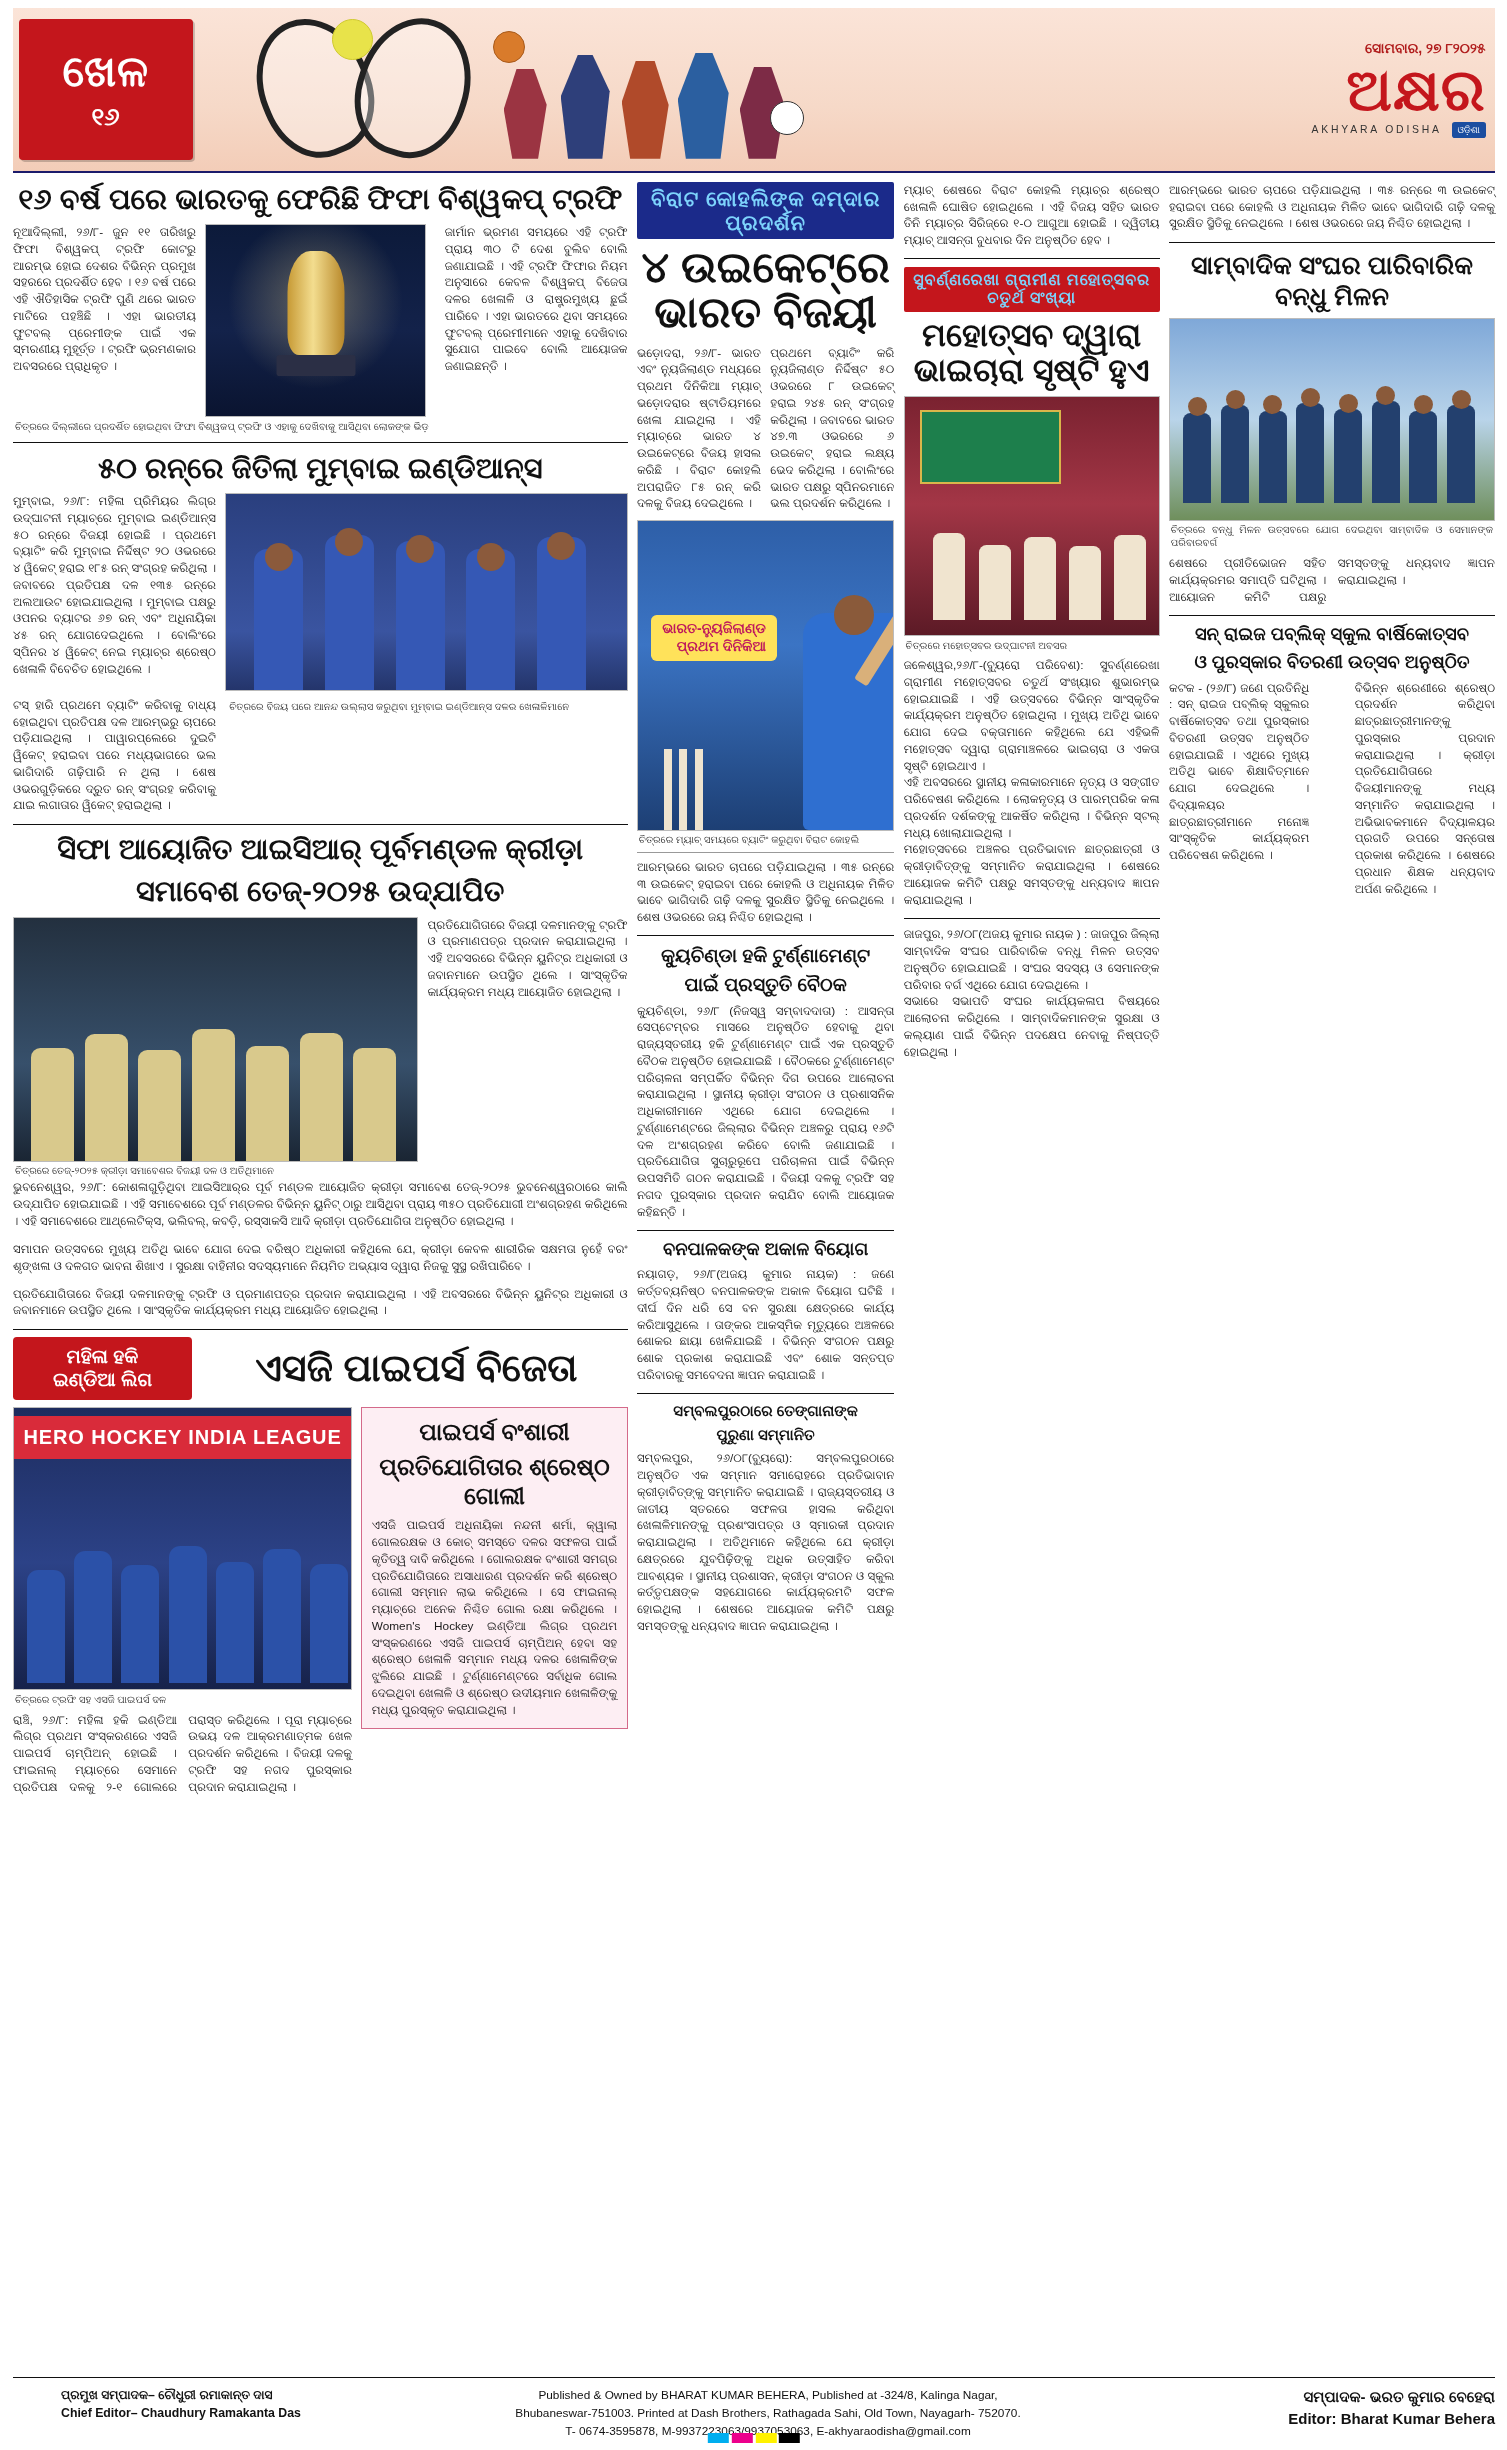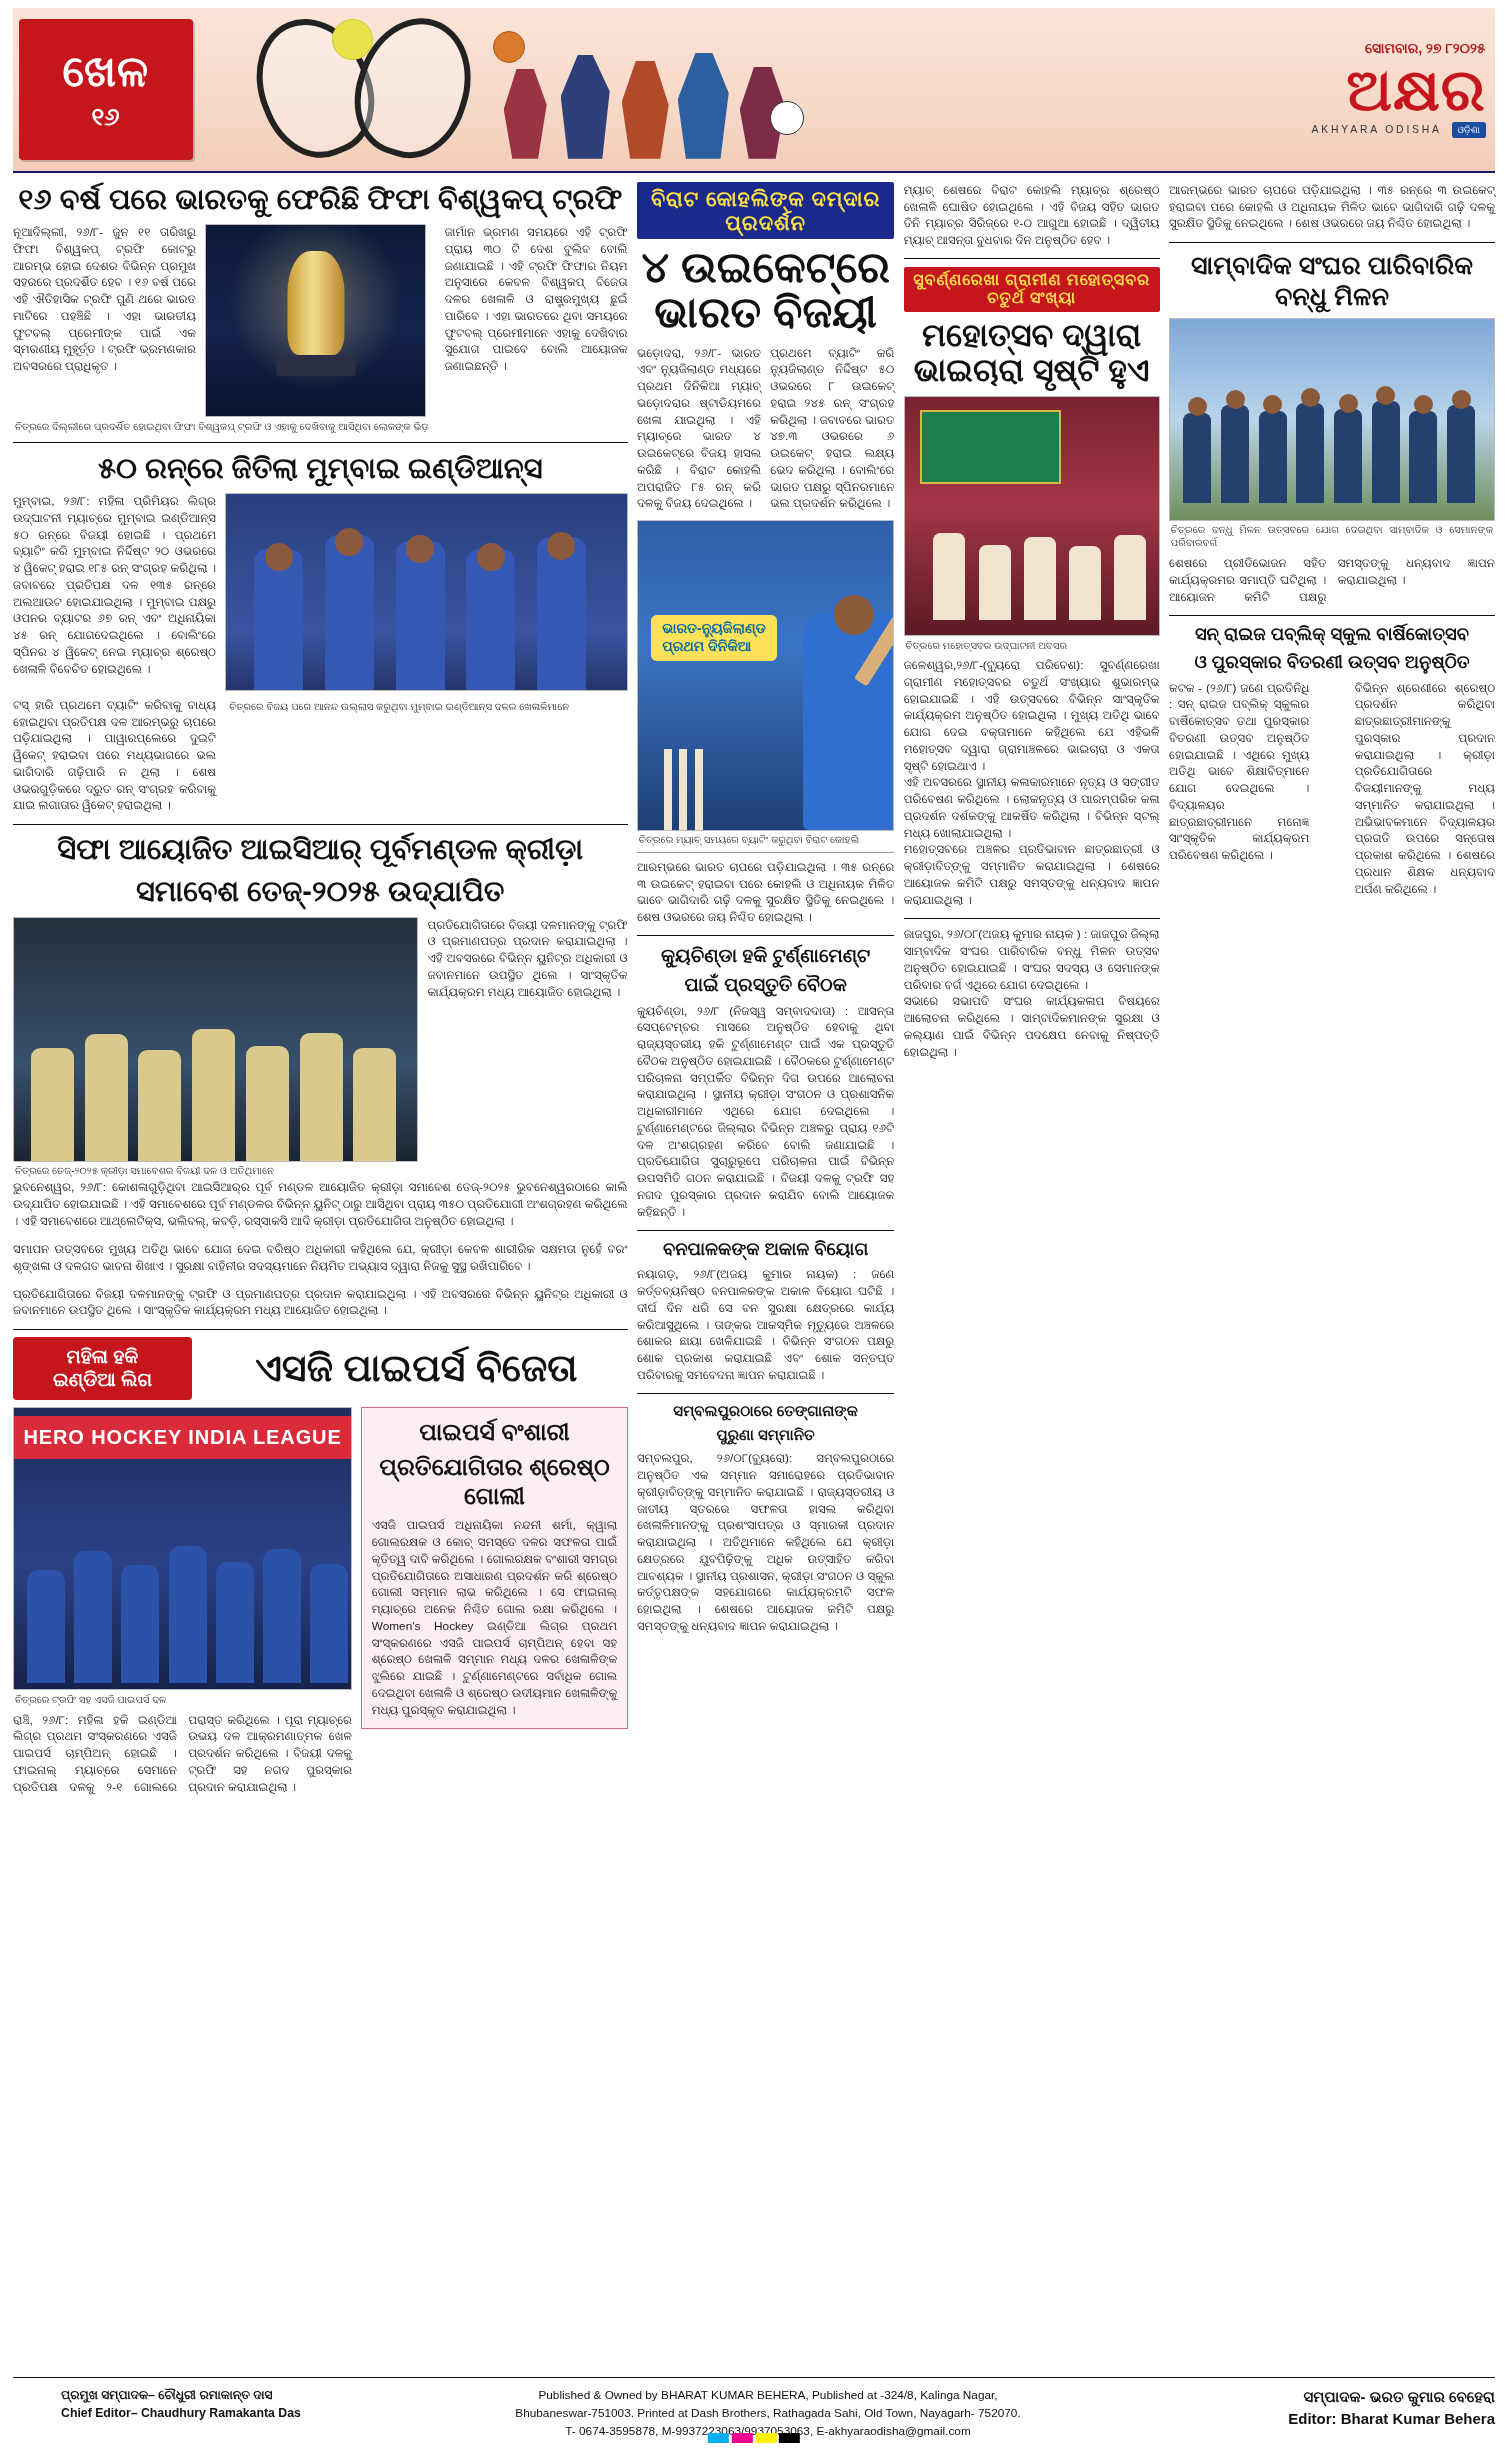--- a/index.html
+++ b/index.html
@@ -63,21 +63,21 @@
   .hl{ font-size:11.8px; line-height:1.42; text-align:justify; color:#1a1a1a; }
   .cols2{column-count:2;column-gap:11.3px;}
 
   h1.head{font-size:29px;font-weight:bold;margin:0 0 7.5px;line-height:1.2;}
   h2.head{font-size:23.6px;font-weight:bold;margin:0 0 6.6px;line-height:1.2;}
   h3.head{font-size:18px;font-weight:bold;margin:0 0 5.7px;line-height:1.25;}
   .center{text-align:center;}
   .thin-rule{border:0;border-top:0.9px solid #999;margin:5.7px 0;}
 
   .kicker{
-    background:#1b2a8a;color:#fde047;text-align:center;font-weight:bold;
+    background:#1b2a8a;color:#7dd3fc;text-align:center;font-weight:bold;
     font-size:21px;padding:4.7px 0;letter-spacing:0.9px;border-radius:1.9px;
   }
   .kicker.red{background:#c4161c;}
   .bigtitle{
     font-size:43px;font-weight:bold;text-align:center;margin:5.7px 0 9.4px;line-height:1.05;
   }
   .bigtitle2{
     font-size:32px;font-weight:bold;text-align:center;margin:5.7px 0 7.5px;line-height:1.1;
   }
 
@@ -93,22 +93,22 @@
   .ph-women{height:198px;background:linear-gradient(180deg,#2a3f7e 0%,#3a54a0 70%,#24356b 100%);}
   .ph-women .p{position:absolute;bottom:0;width:49px;height:141px;background:#3558b5;border-radius:13px 13px 0 0;}
   .ph-women .h{position:absolute;width:28px;height:28px;border-radius:50%;background:#8b5a3c;}
 
   .ph-kohli{height:311px;background:linear-gradient(180deg,#2e5fa8 0%,#3b74c4 40%,#1d3f74 100%);}
   .ph-kohli .bat{position:absolute;left:245px;top:57px;width:15px;height:113px;background:#d9b07a;transform:rotate(32deg);border-radius:2.8px;}
   .ph-kohli .man{position:absolute;left:165px;bottom:0;width:113px;height:217px;background:#2f6fd0;border-radius:22.6px 22.6px 5.7px 5.7px;}
   .ph-kohli .head{position:absolute;left:196px;top:74px;width:40px;height:40px;border-radius:50%;background:#8a5a3a;}
   .ph-kohli .stump{position:absolute;bottom:0;width:8.5px;height:81px;background:#efe4cf;}
   .kohli-tag{
-    position:absolute;left:13px;top:94px;background:#ffe25a;color:#0369a1;font-weight:bold;
-    font-size:14px;padding:5.7px 11.3px;border-radius:5.7px;text-align:left;line-height:1.25;
+    position:absolute;left:13px;top:94px;background:#ffe25a;color:#be185d;font-weight:bold;
+    font-size:14px;padding:5.7px 11.3px;border-radius:5.7px;text-align:right;line-height:1.25;
   }
 
   .ph-cisf{height:245px;background:linear-gradient(180deg,#23303f 0%,#37506b 60%,#1a2533 100%);}
   .ph-cisf .m{position:absolute;bottom:0;width:43px;height:113px;background:#d9c98c;border-radius:9.4px 9.4px 0 0;}
 
   .ph-stage{height:240px;background:linear-gradient(180deg,#7a2230 0%,#a33646 45%,#5c1a26 100%);}
   .ph-stage .screen{position:absolute;left:15px;top:13px;width:141px;height:74px;background:#1d7f4c;border:2.8px solid #d9b64a;}
   .ph-stage .fig{position:absolute;bottom:15px;width:32px;height:87px;background:#f0e4cf;border-radius:7.5px 7.5px 0 0;}
 
   .ph-group{height:203px;background:linear-gradient(180deg,#7fa8d8 0%,#b9d4ea 50%,#6f8f5c 100%);}

